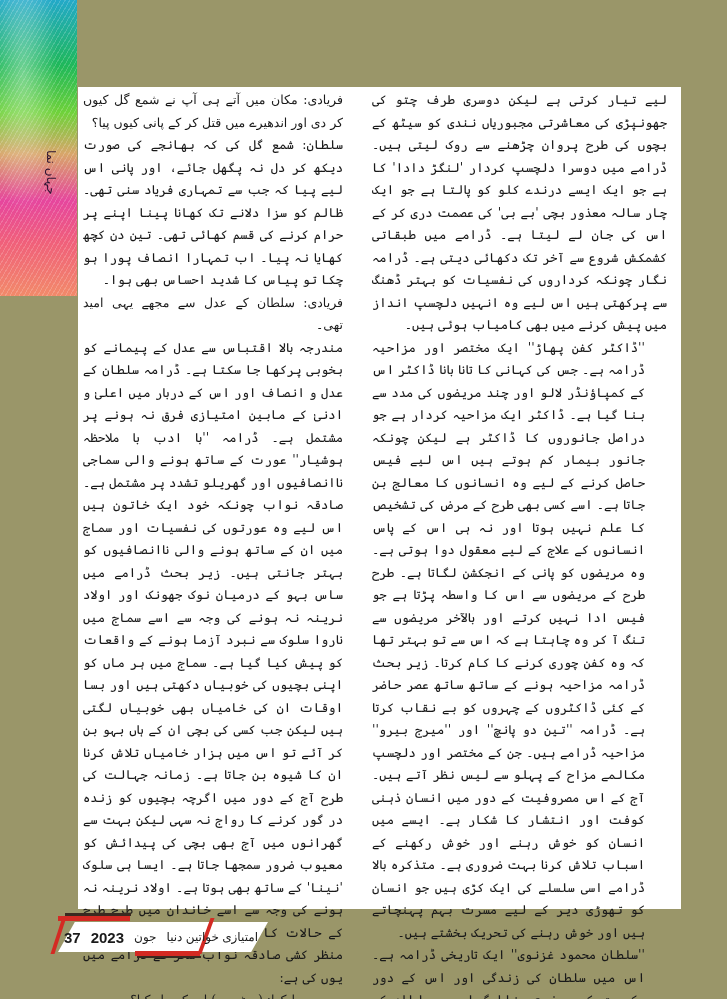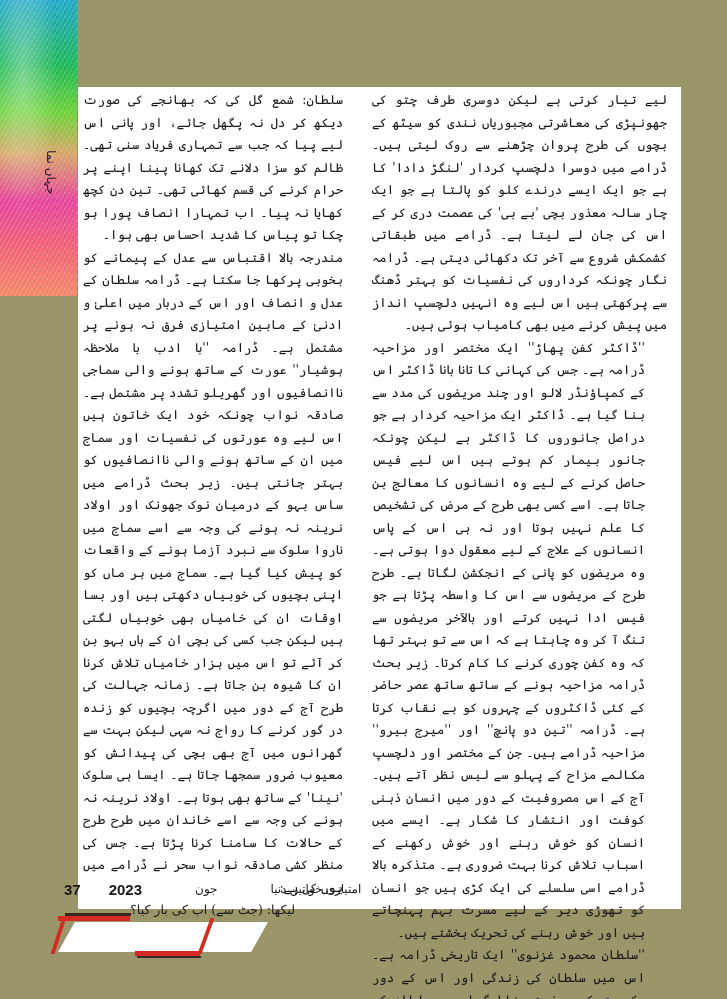--- a/index.html
+++ b/index.html
@@ -56,41 +56,43 @@
   }
   .footer-red-slant-l {
     position:absolute; left:56px; top:920px; width:4px; height:34px; background:#d42a23;
     transform: skewX(-18deg);
   }
   .footer-red-slant-r {
     position:absolute; left:204px; top:918px; width:4px; height:36px; background:#d42a23;
     transform: skewX(-20deg);
   }
   .footer-text {
-    position:absolute; left:64px; top:877px; height:24px; display:flex; align-items:center; gap:28px;
+    position:absolute; left:64px; top:925px; height:24px; display:flex; align-items:center; gap:10px;
     font-family:"Liberation Sans", sans-serif; font-weight:bold; font-size:15px; color:#1a1a1a;
   }
-  .footer-text .urdu { font-family:Liberation Serif, serif; font-weight:normal; font-size:12px;margin-left:25px; }
+  .footer-text .urdu { font-family:Liberation Sans, sans-serif; font-weight:normal; font-size:12px; }
 </style>
 </head>
 <body>
 
 <div class="deco-strip"></div>
 <div class="deco-label">جہاں نما</div>
 
 <div class="paper">
   <div class="col col-right">
     <p>لیے تیار کرتی ہے لیکن دوسری طرف چتو کی جھونپڑی کی معاشرتی مجبوریاں نندی کو سیٹھ کے بچوں کی طرح پروان چڑھنے سے روک لیتی ہیں۔ ڈرامے میں دوسرا دلچسپ کردار 'لنگڑ دادا' کا ہے جو ایک ایسے درندے کلو کو پالتا ہے جو ایک چار سالہ معذور بچی 'بے بی' کی عصمت دری کر کے اس کی جان لے لیتا ہے۔ ڈرامے میں طبقاتی کشمکش شروع سے آخر تک دکھائی دیتی ہے۔ ڈرامہ نگار چونکہ کرداروں کی نفسیات کو بہتر ڈھنگ سے پرکھتی ہیں اس لیے وہ انہیں دلچسپ انداز میں پیش کرنے میں بھی کامیاب ہوئی ہیں۔</p>
     <p class="indent">''ڈاکٹر کفن پھاڑ'' ایک مختصر اور مزاحیہ ڈرامہ ہے۔ جس کی کہانی کا تانا بانا ڈاکٹر اس کے کمپاؤنڈر لالو اور چند مریضوں کی مدد سے بنا گیا ہے۔ ڈاکٹر ایک مزاحیہ کردار ہے جو دراصل جانوروں کا ڈاکٹر ہے لیکن چونکہ جانور بیمار کم ہوتے ہیں اس لیے فیس حاصل کرنے کے لیے وہ انسانوں کا معالج بن جاتا ہے۔ اسے کسی بھی طرح کے مرض کی تشخیص کا علم نہیں ہوتا اور نہ ہی اس کے پاس انسانوں کے علاج کے لیے معقول دوا ہوتی ہے۔ وہ مریضوں کو پانی کے انجکشن لگاتا ہے۔ طرح طرح کے مریضوں سے اس کا واسطہ پڑتا ہے جو فیس ادا نہیں کرتے اور بالآخر مریضوں سے تنگ آ کر وہ چاہتا ہے کہ اس سے تو بہتر تھا کہ وہ کفن چوری کرنے کا کام کرتا۔ زیر بحث ڈرامہ مزاحیہ ہونے کے ساتھ ساتھ عصر حاضر کے کئی ڈاکٹروں کے چہروں کو بے نقاب کرتا ہے۔ ڈرامہ ''تین دو پانچ'' اور ''میرج بیرو'' مزاحیہ ڈرامے ہیں۔ جن کے مختصر اور دلچسپ مکالمے مزاح کے پہلو سے لیس نظر آتے ہیں۔ آج کے اس مصروفیت کے دور میں انسان ذہنی کوفت اور انتشار کا شکار ہے۔ ایسے میں انسان کو خوش رہنے اور خوش رکھنے کے اسباب تلاش کرنا بہت ضروری ہے۔ متذکرہ بالا ڈرامے اسی سلسلے کی ایک کڑی ہیں جو انسان کو تھوڑی دیر کے لیے مسرت بہم پہنچاتے ہیں اور خوش رہنے کی تحریک بخشتے ہیں۔</p>
     <p class="indent">''سلطان محمود غزنوی'' ایک تاریخی ڈرامہ ہے۔ اس میں سلطان کی زندگی اور اس کے دور حکومت کو موضوع بنایا گیا ہے۔ سلطان کے عدل و انصاف کو دکھایا گیا ہے نیز ان الزامات کو بے جا ثابت کیا گیا ہے جو سلطان کے عدل و انصاف پر لگائے گئے تھے۔ اس سے زیادہ عدل کی مثال کیا ہو سکتی ہے کہ سلطان نے اپنے بھانجے کو بھی نہیں بخشا اور ایک فریادی کی عرضی پر تب تک کچھ کھایا پیا بھی نہیں جب تک وہ اپنے بھانجے کو قتل کر کے فریادی کے ساتھ عدل نہ کرے۔ جس کی تصویر کشی ڈرامہ نگار نے یوں کی ہے۔</p>
 
   </div>
 
   <div class="col col-left">
+    <p class="indent">فریادی: مکان میں آتے ہی آپ نے شمع گل کیوں کر دی اور اندھیرے میں قتل کر کے پانی کیوں پیا؟</p>
     <p class="indent">سلطان: شمع گل کی کہ بھانجے کی صورت دیکھ کر دل نہ پگھل جائے، اور پانی اس لیے پیا کہ جب سے تمہاری فریاد سنی تھی۔ ظالم کو سزا دلانے تک کھانا پینا اپنے پر حرام کرنے کی قسم کھائی تھی۔ تین دن کچھ کھایا نہ پیا۔ اب تمہارا انصاف پورا ہو چکا تو پیاس کا شدید احساس بھی ہوا۔</p>
+    <p class="indent">فریادی: سلطان کے عدل سے مجھے یہی امید تھی۔</p>
     <p class="indent">مندرجہ بالا اقتباس سے عدل کے پیمانے کو بخوبی پرکھا جا سکتا ہے۔ ڈرامہ سلطان کے عدل و انصاف اور اس کے دربار میں اعلیٰ و ادنیٰ کے مابین امتیازی فرق نہ ہونے پر مشتمل ہے۔ ڈرامہ ''با ادب با ملاحظہ ہوشیار'' عورت کے ساتھ ہونے والی سماجی ناانصافیوں اور گھریلو تشدد پر مشتمل ہے۔ صادقہ نواب چونکہ خود ایک خاتون ہیں اس لیے وہ عورتوں کی نفسیات اور سماج میں ان کے ساتھ ہونے والی ناانصافیوں کو بہتر جانتی ہیں۔ زیر بحث ڈرامے میں ساس بہو کے درمیان نوک جھونک اور اولاد نرینہ نہ ہونے کی وجہ سے اسے سماج میں ناروا سلوک سے نبرد آزما ہونے کے واقعات کو پیش کیا گیا ہے۔ سماج میں ہر ماں کو اپنی بچیوں کی خوبیاں دکھتی ہیں اور بسا اوقات ان کی خامیاں بھی خوبیاں لگتی ہیں لیکن جب کسی کی بچی ان کے ہاں بہو بن کر آئے تو اس میں ہزار خامیاں تلاش کرنا ان کا شیوہ بن جاتا ہے۔ زمانہ جہالت کی طرح آج کے دور میں اگرچہ بچیوں کو زندہ در گور کرنے کا رواج نہ سہی لیکن بہت سے گھرانوں میں آج بھی بچی کی پیدائش کو معیوب ضرور سمجھا جاتا ہے۔ ایسا ہی سلوک 'نینا' کے ساتھ بھی ہوتا ہے۔ اولاد نرینہ نہ ہونے کی وجہ سے اسے خاندان میں طرح طرح کے حالات کا سامنا کرنا پڑتا ہے۔ جس کی منظر کشی صادقہ نواب سحر نے ڈرامے میں یوں کی ہے:</p>
     <p class="dialog">لیکھا: (جٹ سے) اب کی بار کیا؟</p>
 
   </div>
 </div>
 
 <div class="footer-red-left-dark"></div>
 <div class="footer-red-left"></div>
 <div class="footer-plate"></div>
 <div class="footer-red-slant-l"></div>

